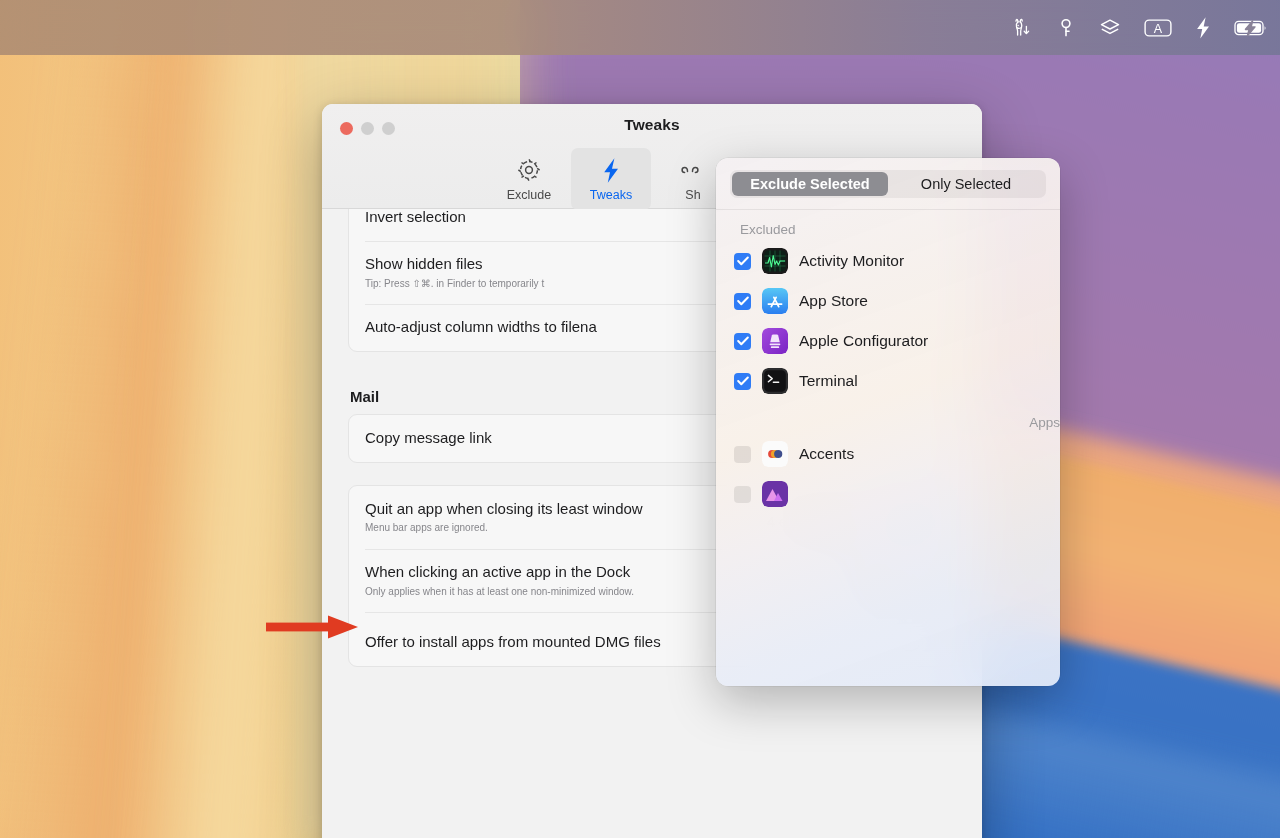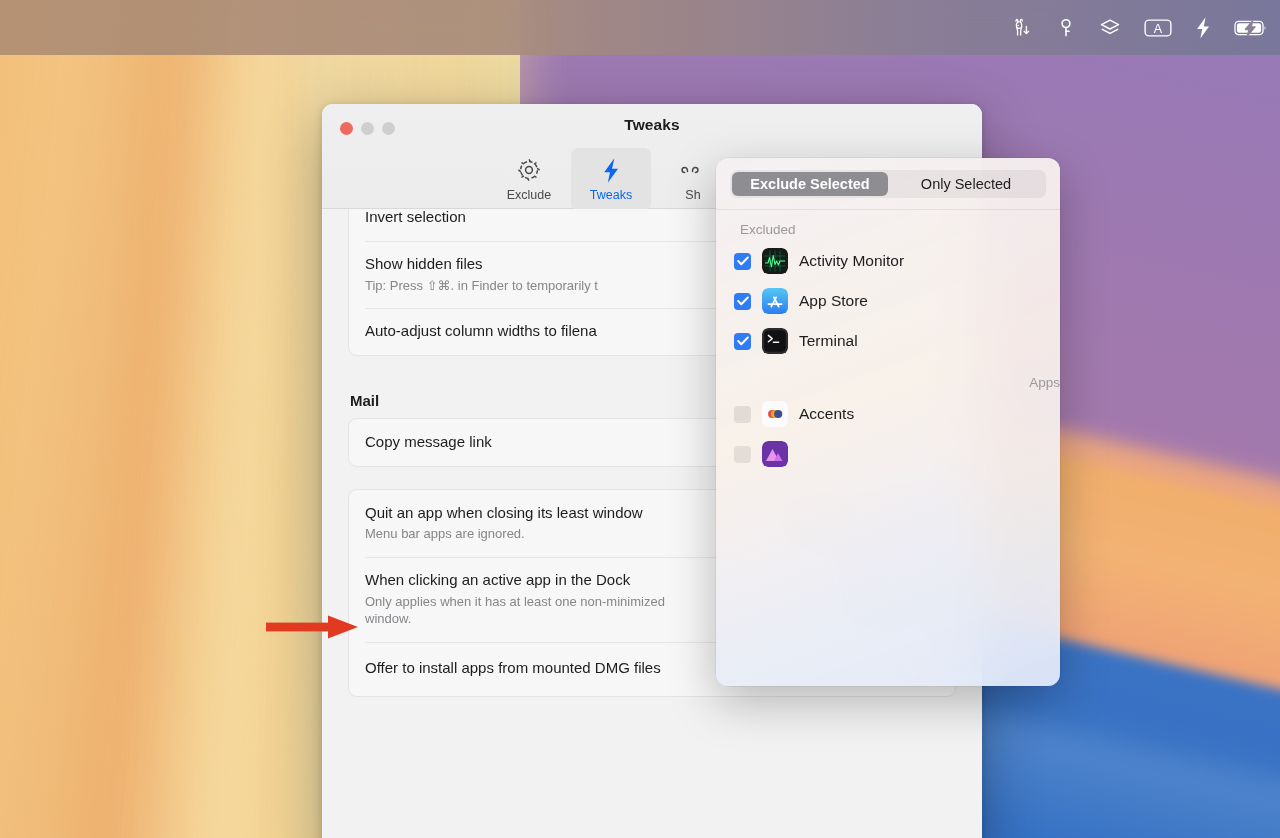--- a/index.html
+++ b/index.html
@@ -137,31 +137,31 @@
     background:#f7f7f7;
     border:1px solid #e4e4e4;
     border-radius: 9px;
     margin-bottom: 22px;
   }
   .sect-head {
     font-size:15px; font-weight:700; color:#1d1d1f;
     padding: 14px 2px 9px 2px;
   }
   .row {
-    display:flex; align-items:center; justify-content:space-between;
+    display:flex; align-items:flex-end; justify-content:space-between;
     padding: 14px 16px 14px 16px;
     gap: 12px;
     position: relative;
   }
   .row + .row::before {
     content:""; position:absolute; left:16px; right:16px; top:0; height:1px; background:#e6e6e6;
   }
   .row-txt { min-width:0; }
   .row-title { font-size:15px; color:#1d1d1f; line-height:1.25; }
-  .row-sub { font-size:13px; color:#86868b; line-height:1.35; margin-top:3px; }
+  .row-sub { font-size:10px; color:#86868b; line-height:1.35; margin-top:3px; }
   .row-ctl { display:flex; align-items:center; gap:10px; flex-shrink:0; padding-top:1px;font-weight:bold; }
 
   .toggle { width:42px; height:25px; border-radius:13px; position:relative; flex-shrink:0; }
   .toggle.on { background:#2f7cf6; }
   .toggle.off { background:#dededd; }
   .toggle .knob {
     position:absolute; top:2px; width:21px; height:21px; border-radius:50%;
     background:#fff; box-shadow: 0 1px 3px rgba(0,0,0,.25);
   }
   .toggle.on .knob { right:2px; }
@@ -508,20 +508,42 @@
           <g stroke="#fff" stroke-width="1.75" stroke-linecap="round" fill="none">
             <path d="M9.3 18.6 L14.1 9.3"></path>
             <path d="M16.7 18.6 L11.9 9.3"></path>
             <path d="M6.4 16.1 H19.6"></path>
           </g>
         </svg>
       </div>
       <div class="app-name">App Store</div>
     </div>
 
+    <div class="app-row">
+      <div class="cb on">
+        <svg width="12" height="10" viewBox="0 0 12 10" fill="none" stroke="#fff" stroke-width="2" stroke-linecap="round" stroke-linejoin="round">
+            <path d="M1.2 5 L4.3 8.2 L10.8 1.5"></path>
+          </svg>
+      </div>
+      <div class="app-ico">
+        <svg width="26" height="26" viewBox="0 0 26 26">
+          <defs>
+              <linearGradient id="acg" x1="0" y1="0" x2="1" y2="1">
+            <stop offset="0" stop-color="#a24bdd"></stop>
+                <stop offset="1" stop-color="#7b23c4"></stop>
+          </linearGradient>
+            </defs>
+          <rect width="26" height="26" rx="6" fill="url(#acg)"></rect>
+          <path d="M8.2 14.2 L9.8 7.6 C10.0 6.9 10.6 6.5 11.3 6.5 L14.7 6.5 C15.4 6.5 16.0 6.9 16.2 7.6 L17.8 14.2 Z" fill="#f2e4fb"></path>
+          <rect x="7.6" y="15.4" width="10.8" height="1.9" rx=".95" fill="#f2e4fb"></rect>
+          <rect x="8.8" y="18.3" width="8.4" height="1.7" rx=".85" fill="#f2e4fb"></rect>
+        </svg>
+      </div>
+      <div class="app-name">Apple Configurator</div>
+    </div>
 
     <div class="app-row">
       <div class="cb on">
         <svg width="12" height="10" viewBox="0 0 12 10" fill="none" stroke="#fff" stroke-width="2" stroke-linecap="round" stroke-linejoin="round">
             <path d="M1.2 5 L4.3 8.2 L10.8 1.5"></path>
           </svg>
       </div>
       <div class="app-ico">
         <svg width="26" height="26" viewBox="0 0 26 26">
           <rect width="26" height="26" rx="6" fill="#2c2c2e"></rect>

